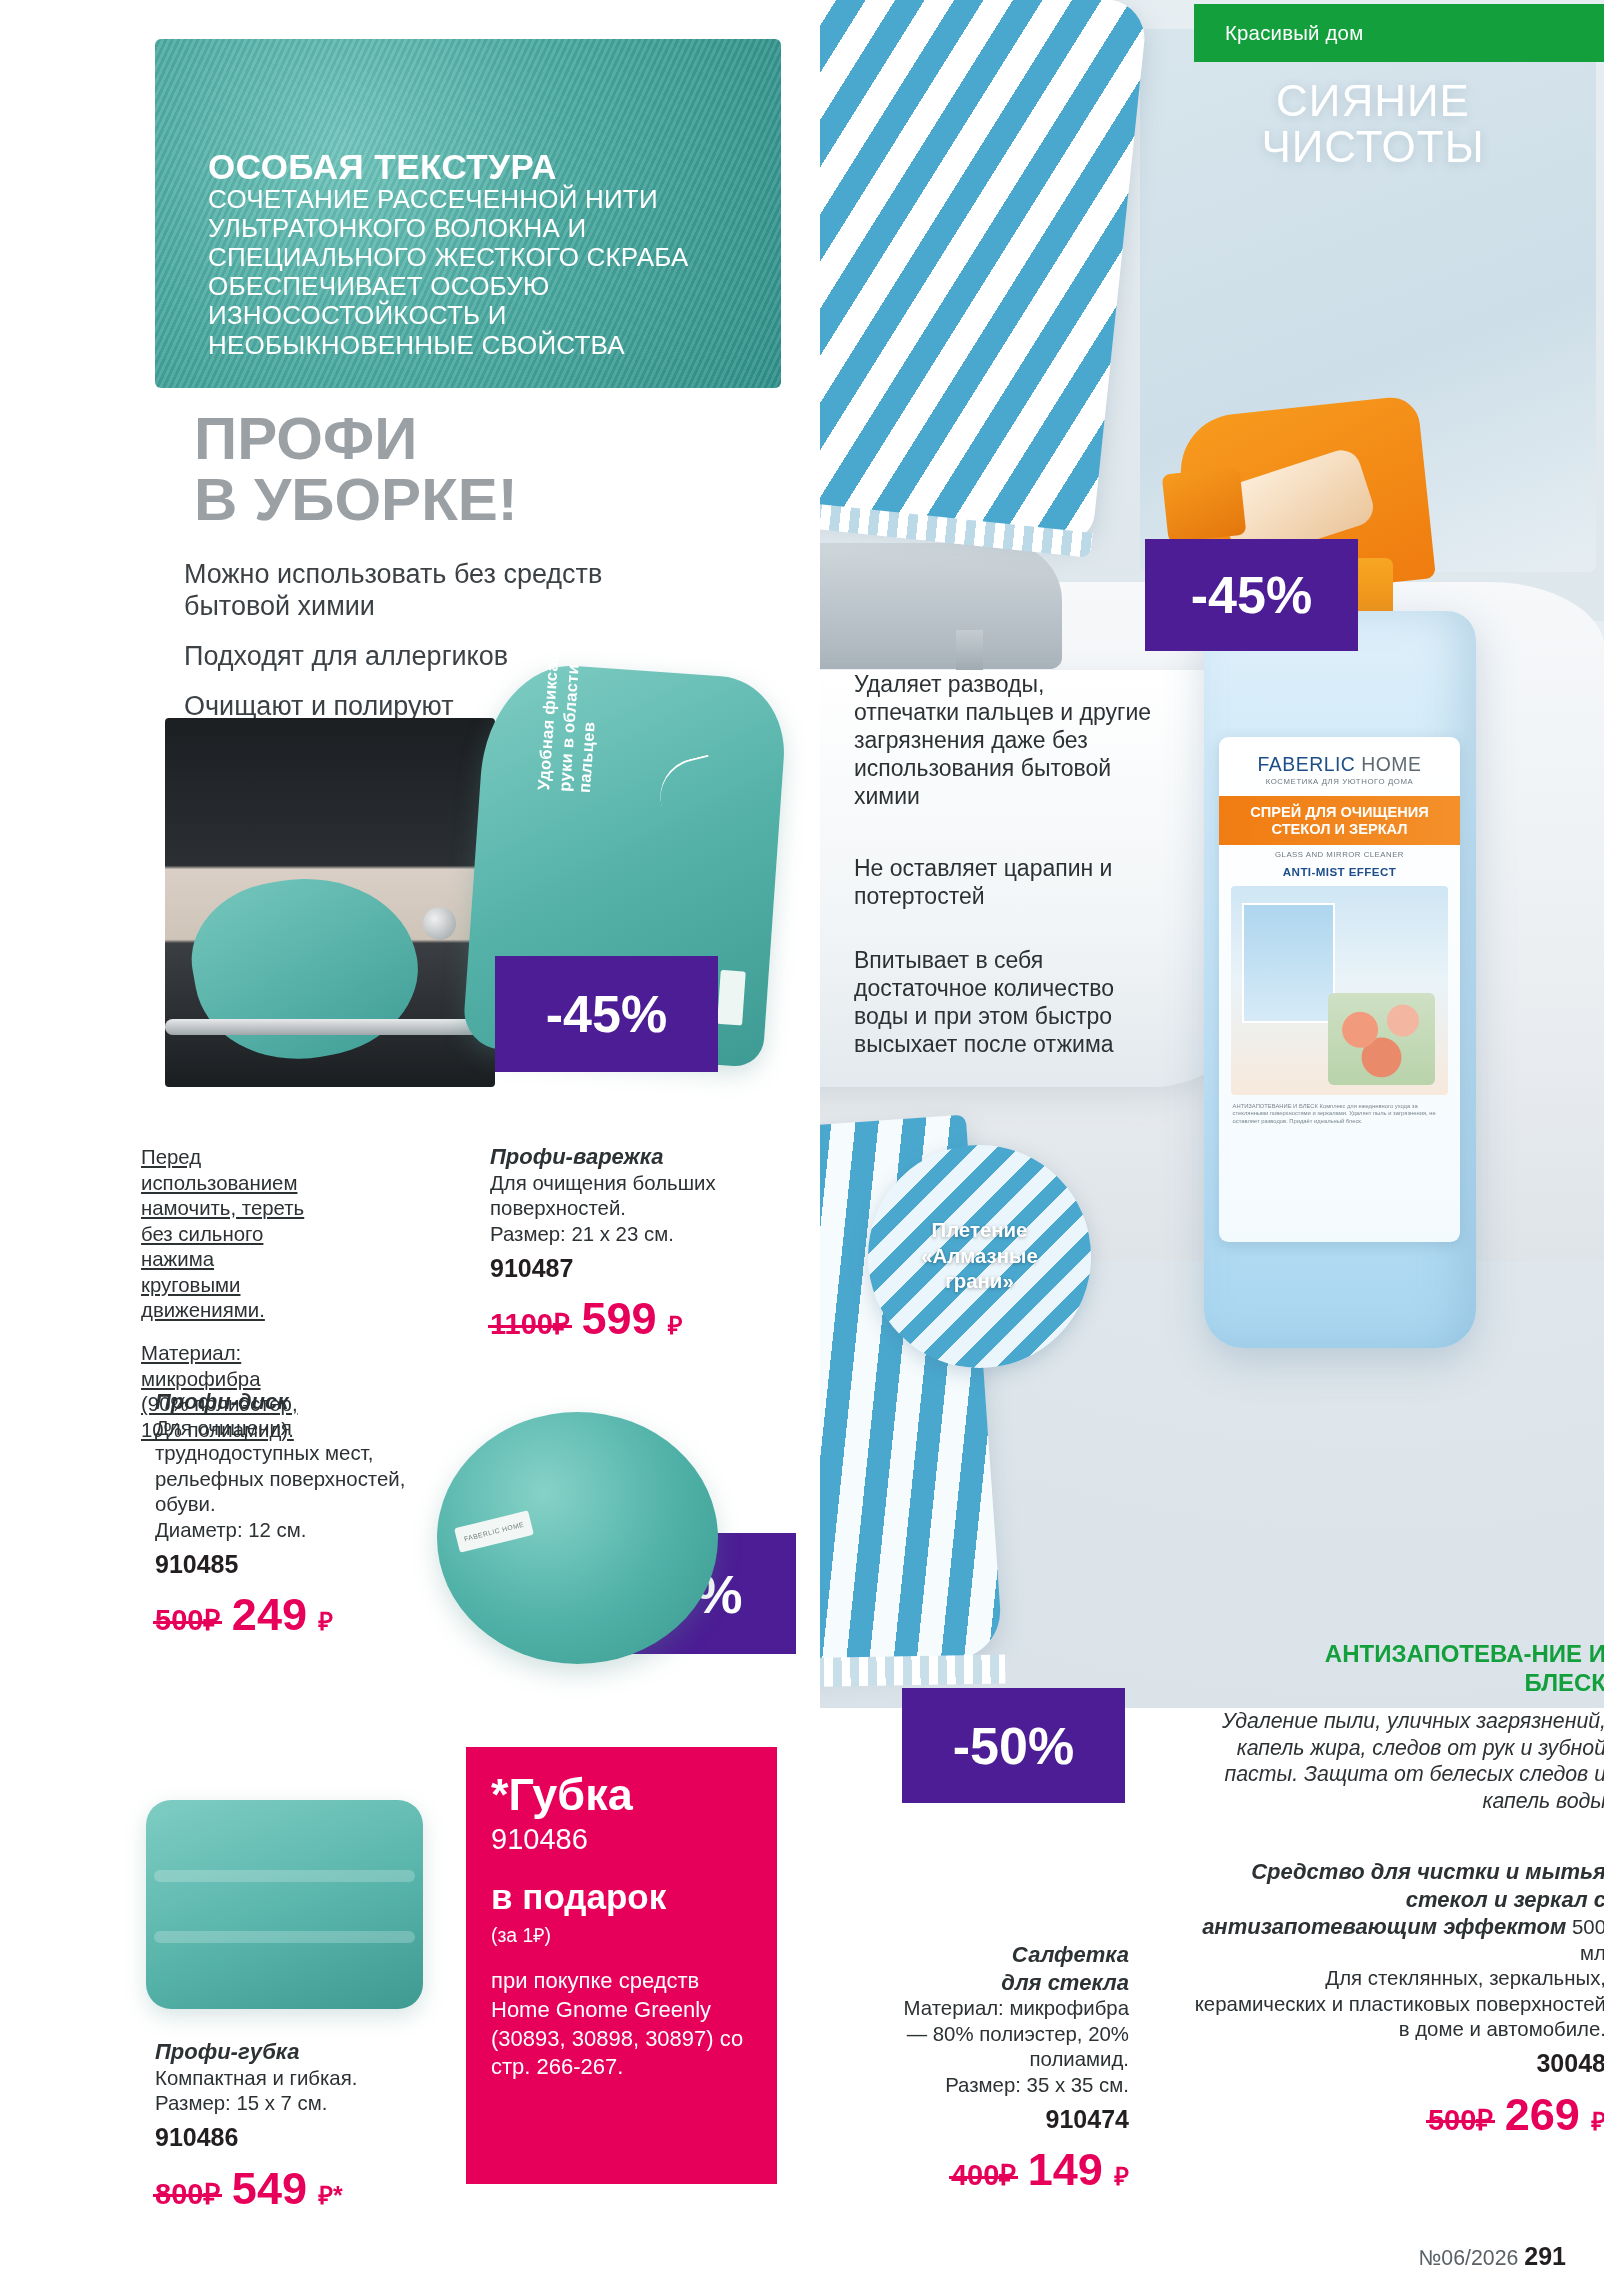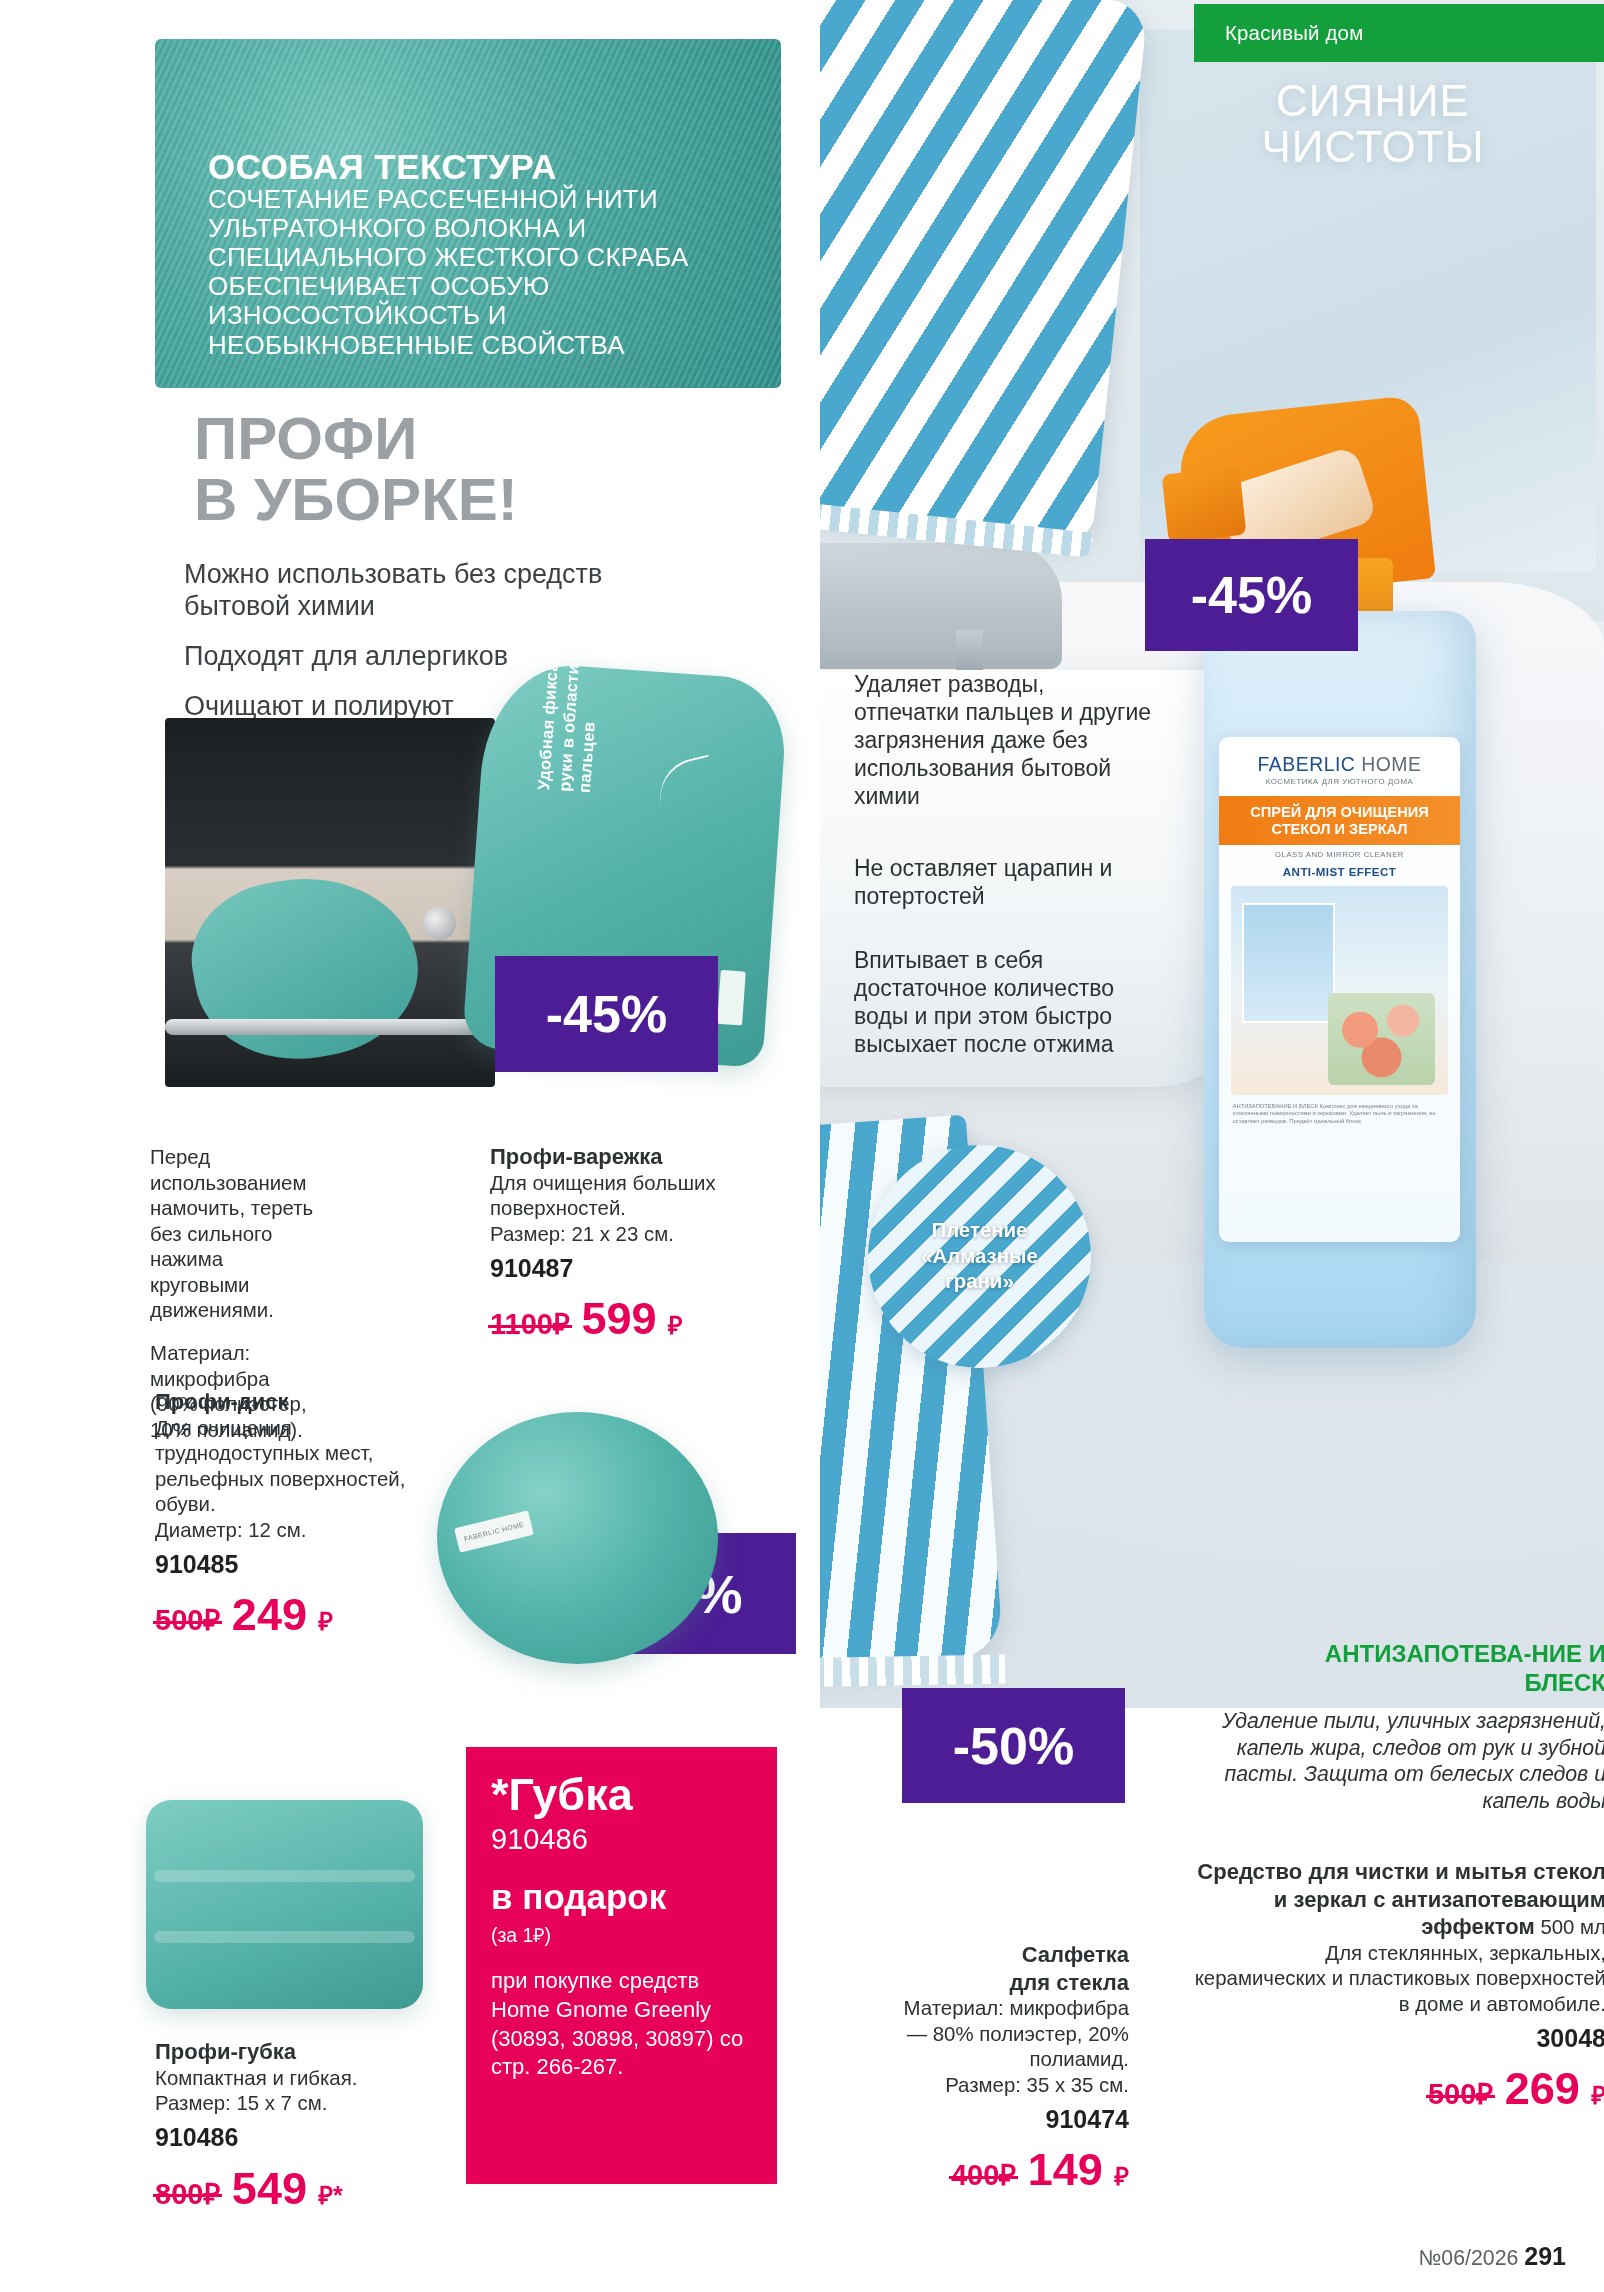--- a/index.html
+++ b/index.html
@@ -285,21 +285,21 @@
     background:#e6005a; color:#ffffff; padding:25px 25px 0 25px;
   }
   .gift .g1{ font-size:45px; font-weight:bold; line-height:1; }
   .gift .g2{ font-size:29px; margin-top:5.8px; }
   .gift .g3{ font-size:35px; font-weight:bold; margin-top:21.3px; }
   .gift .g4{ font-size:19.4px; margin-top:3.9px; }
   .gift .g5{ font-size:22px; margin-top:19.4px; line-height:1.3; }
 
   
   .tb{ position:absolute; font-size:20.4px; line-height:1.25; color:#2c3134; }
-  .tb b{ font-size:22px; }
+  .tb b{ font-size:22px;font-style:italic; }
   .code{ font-size:25px; font-weight:bold; color:#231f20; }
   .price-row{ display:flex; align-items:baseline; gap:11.6px; margin-top:7px; }
   .old{
     font-size:29px; font-weight:bold; color:#e6005a; position:relative; white-space:nowrap;
   }
   .old:after{
     content:""; position:absolute; left:-1.9px; right:-1.9px; top:52%; height:2.9px; background:#e6005a;
   }
   .new{ font-size:45px; font-weight:bold; color:#e6005a; white-space:nowrap;}
   .new small{ font-size:25px; }
@@ -419,21 +419,21 @@
   <div class="photo-text" style="left:854px; top:946px; width:291px;">Впитывает в себя достаточное количество воды и при этом быстро высыхает после отжима</div>
 
   <div class="weave">
     <div>
       <div>Плетение</div>
       <div>«Алмазные</div>
       <div>грани»</div>
     </div>
   </div>
 
-  <div class="tb" style="left:150px; top:1145px; width:170px;">
+  <div class="tb" style="left:141px; top:1145px; width:170px;text-decoration:underline;">
     <div>Перед использованием намочить, тереть без сильного нажима круговыми движениями.</div>
     <div style="margin-top:17.5px;">Материал: микрофибра (90% полиэстер, 10% полиамид).</div>
   </div>
 
   <div class="tb" style="left:490px; top:1143px; width:262px;">
     <b>Профи-варежка</b>
     <div>Для очищения больших поверхностей.</div>
     <div>Размер: 21 х 23 см.</div>
     <div class="code" style="margin-top:5.8px;">910487</div>
     <div class="price-row">

